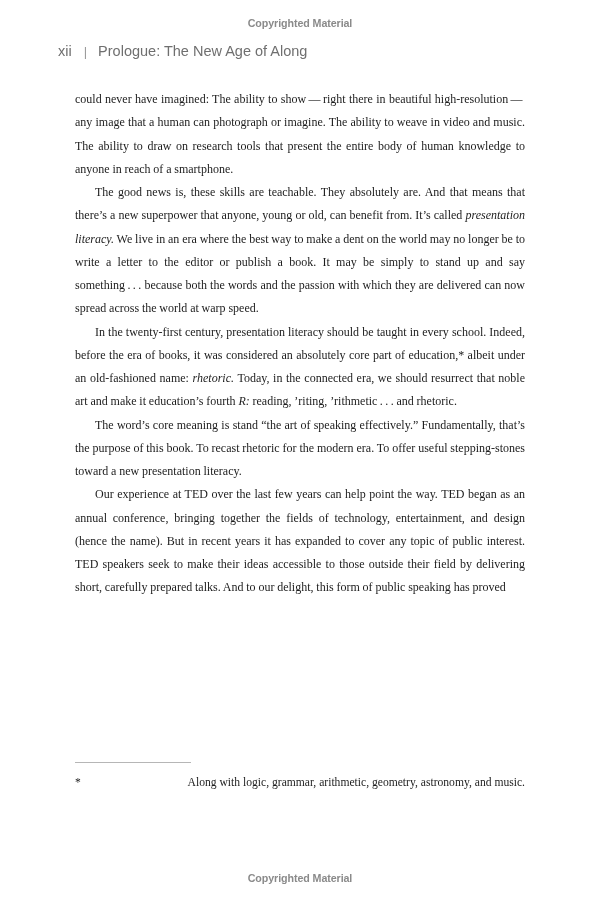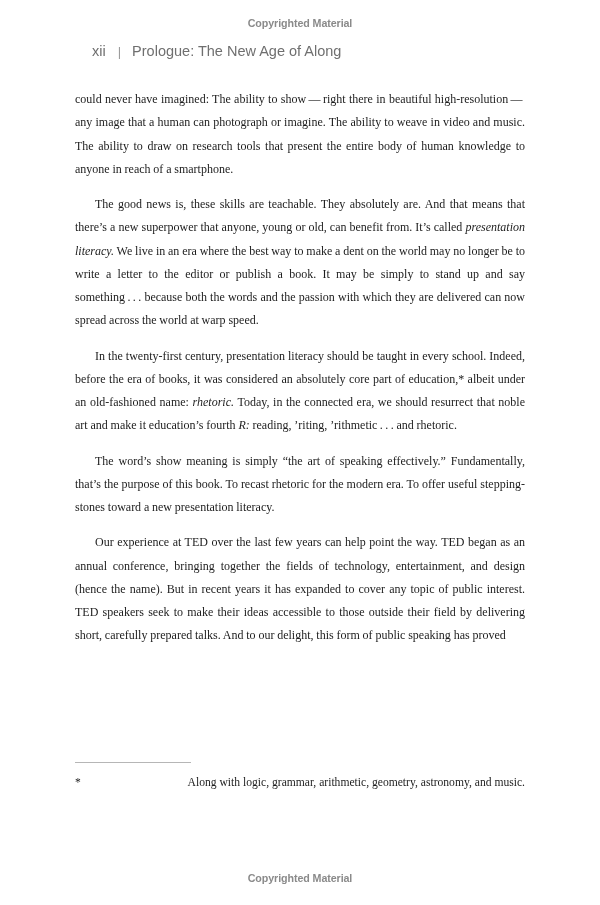--- a/index.html
+++ b/index.html
@@ -35,21 +35,21 @@
     color: #8a8a8a;
     transform: scaleX(0.93);
     white-space: nowrap;
   }
   .watermark-top { top: 17px; }
   .watermark-bottom { top: 872px; }
 
   
   .running-head {
     position: absolute;
-    left: 92px;
+    left: 58px;
     top: 43px;
     font-family: "Liberation Sans", "DejaVu Sans", sans-serif;
     font-size: 14.5px;
     color: #6f6f6f;
     white-space: nowrap;
     display: flex;
     align-items: baseline;
   }
   .running-head .folio { }
   .running-head .sep {
@@ -72,21 +72,21 @@
     line-height: 23.25px;
     text-align: justify;
     text-justify: inter-word;
     hyphens: none;
     word-spacing: -0.2px;
   }
   .textblock p.indent {
     text-indent: 20px;
   }
   .textblock p + p {
-    margin-top: 12px;
+    margin-top: 0;
   }
   em {
     font-style: italic;
   }
 
   
   .footnote-area {
     position: absolute;
     left: 75px;
     top: 762px;
@@ -125,21 +125,21 @@
   <div class="running-head">
     <span class="folio">xii</span>
     <span class="sep">|</span>
     <span class="title">Prologue: The New Age of Along</span>
   </div>
 
   <div class="textblock">
       <p>could never have imagined: The ability to show — right there in beautiful high-resolution — any image that a human can photograph or imagine. The ability to weave in video and music. The ability to draw on research tools that present the entire body of human knowledge to anyone in reach of a smartphone.</p>
       <p class="indent">The good news is, these skills are teachable. They absolutely are. And that means that there’s a new superpower that anyone, young or old, can benefit from. It’s called <em>presentation literacy.</em> We live in an era where the best way to make a dent on the world may no longer be to write a letter to the editor or publish a book. It may be simply to stand up and say something . . . because both the words and the passion with which they are delivered can now spread across the world at warp speed.</p>
       <p class="indent">In the twenty-first century, presentation literacy should be taught in every school. Indeed, before the era of books, it was considered an absolutely core part of education,* albeit under an old-fashioned name: <em>rhetoric.</em> Today, in the connected era, we should resurrect that noble art and make it education’s fourth <em>R:</em> reading, ’riting, ’rithmetic . . . and rhetoric.</p>
-      <p class="indent">The word’s show meaning is simply “the art of speaking effectively.” Fundamentally, that’s the purpose of this book. To recast rhetoric for the modern era. To offer useful stepping-stones toward a new presentation literacy.</p>
+      <p class="indent">The word’s core meaning is stand “the art of speaking effectively.” Fundamentally, that’s the purpose of this book. To recast rhetoric for the modern era. To offer useful stepping-stones toward a new presentation literacy.</p>
       <p class="indent">Our experience at TED over the last few years can help point the way. TED began as an annual conference, bringing together the fields of technology, entertainment, and design (hence the name). But in recent years it has expanded to cover any topic of public interest. TED speakers seek to make their ideas accessible to those outside their field by delivering short, carefully prepared talks. And to our delight, this form of public speaking has proved</p>
     </div>
 
   <div class="footnote-area">
     <div class="footnote-rule"></div>
     <div class="footnote">
       <span class="marker">*</span>
       <span class="fn-text">Along with logic, grammar, arithmetic, geometry, astronomy, and music.</span>
     </div>
   </div>

